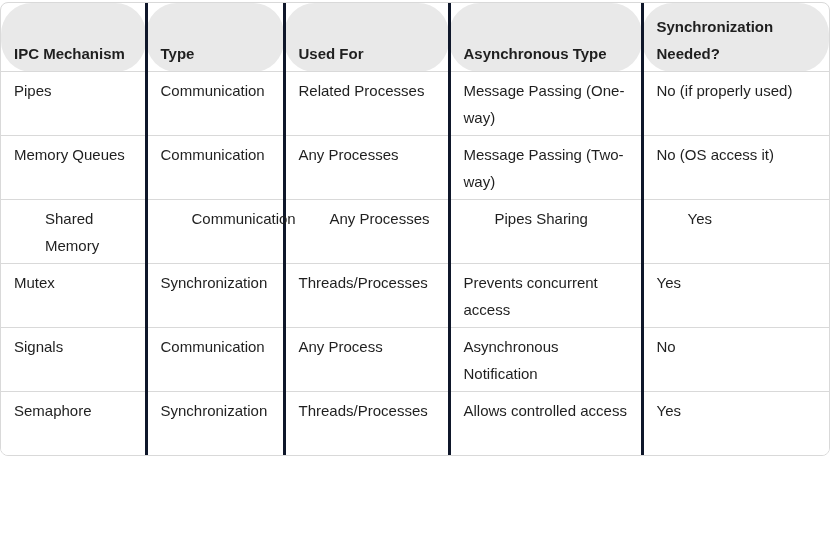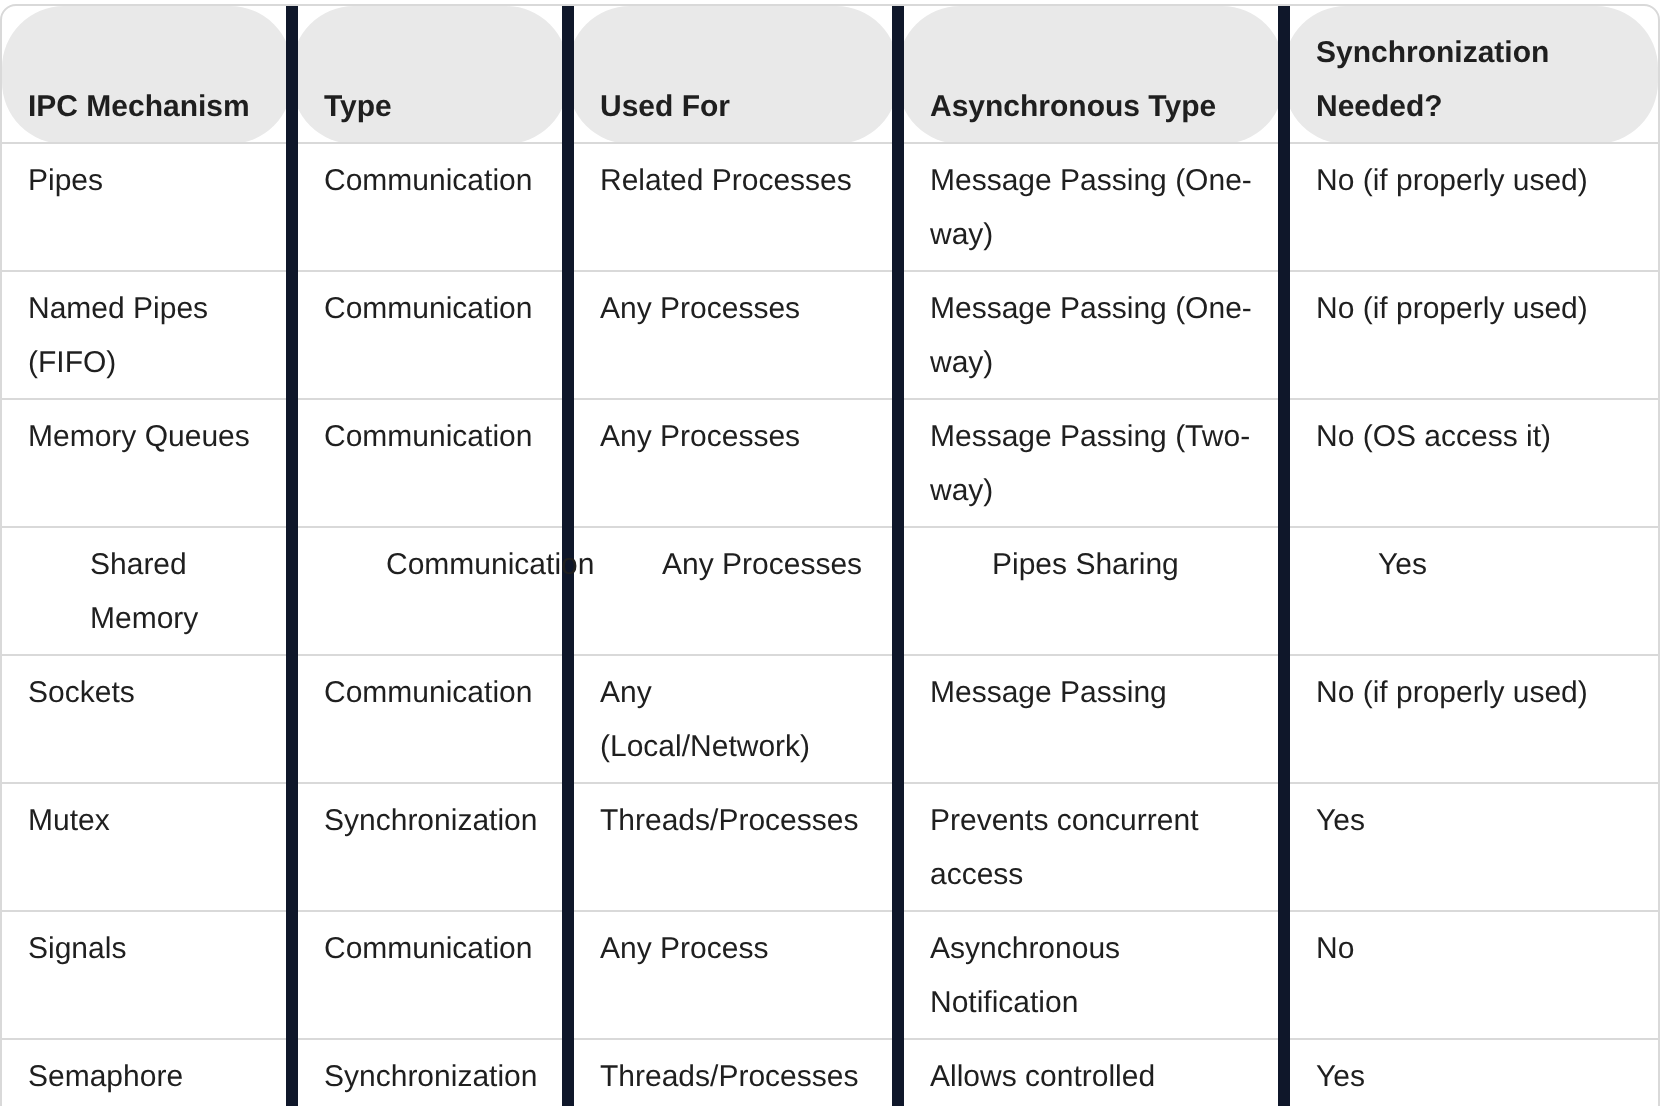--- a/index.html
+++ b/index.html
@@ -18,21 +18,21 @@
     font-family: "Liberation Sans", "DejaVu Sans", sans-serif;
     font-size: 15px;
     color: #1f1f1f;
   }
   col.c1 { width: 145px; }
   col.c2 { width: 138px; }
   col.c3 { width: 165px; }
   col.c4 { width: 193px; }
   col.c5 { width: 187px; }
   th, td {
-    border-right: 6px solid #0f172a;
+    border-right: 3px solid #0f172a;
     border-bottom: 1px solid #d9d9d9;
     text-align: left;
     padding: 0 12px 0 13px;
     line-height: 27px;
   }
   th:last-child, td:last-child { border-right: none; }
   tbody tr:last-child td { border-bottom: none; }
   th {
     background: #e9e9e9;
     font-weight: bold;
@@ -75,46 +75,32 @@
     </thead>
     <tbody>
       <tr class="two">
         <td>Pipes</td>
         <td>Communication</td>
         <td>Related Processes</td>
         <td>Message Passing (One-way)</td>
         <td>No (if properly used)</td>
       </tr>
       <tr class="two">
-        <td>Named Pipes (FIFO)</td>
-        <td>Communication</td>
-        <td>Any Processes</td>
-        <td>Message Passing (One-way)</td>
-        <td>No (if properly used)</td>
-      </tr>
-      <tr class="two">
         <td>Memory Queues</td>
         <td>Communication</td>
         <td>Any Processes</td>
         <td>Message Passing (Two-way)</td>
         <td>No (OS access it)</td>
       </tr>
       <tr class="one">
         <td>Shared Memory</td>
         <td>Communication</td>
         <td>Any Processes</td>
         <td>Pipes Sharing</td>
         <td>Yes</td>
-      </tr>
-      <tr class="two">
-        <td>Sockets</td>
-        <td>Communication</td>
-        <td>Any (Local/Network)</td>
-        <td>Message Passing</td>
-        <td>No (if properly used)</td>
       </tr>
       <tr class="two">
         <td>Mutex</td>
         <td>Synchronization</td>
         <td>Threads/Processes</td>
         <td>Prevents concurrent access</td>
         <td>Yes</td>
       </tr>
       <tr class="two">
         <td>Signals</td>

